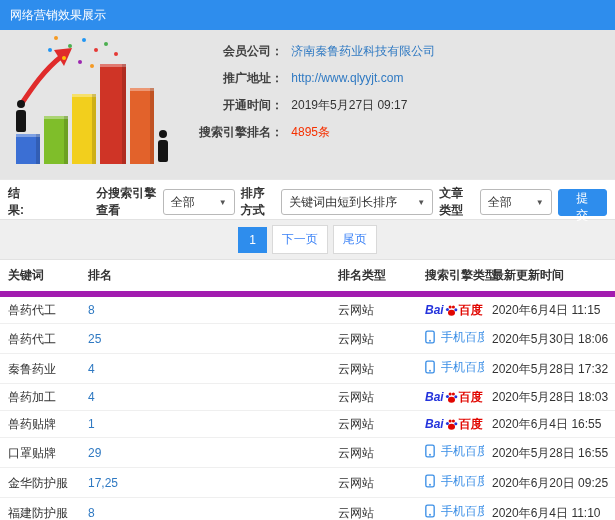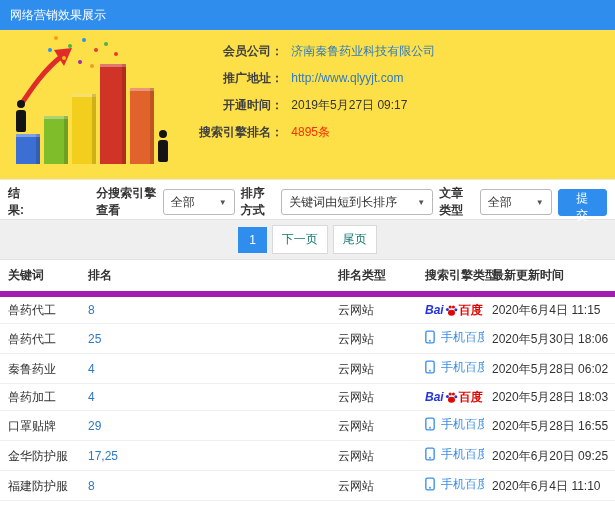--- a/index.html
+++ b/index.html
@@ -9,21 +9,21 @@
     font-size: 12px; color: #333; background: #fff;
   }
 
   
   .title-bar {
     height: 30px; line-height: 30px; padding: 0 10px;
     background: var(--accent, #2e8ded); color: #fff; font-size: 12px;
   }
 
   
-  .info-panel { position: relative; height: 150px; border-bottom: 1px solid #e8e8e8; background: #fde047; }
+  .info-panel { position: relative; height: 150px; border-bottom: 1px solid #e8e8e8; background: #e5e5e5; }
 
   .clipart { position: absolute; left: 6px; top: 4px; width: 172px; height: 142px; }
   .bar { position: absolute; bottom: 12px; box-shadow: inset -4px 0 0 rgba(0,0,0,.15), inset 0 3px 0 rgba(255,255,255,.35); }
   .bar-blue   { left: 10px;  width: 24px; height: 30px;  background: #3b6fd4; }
   .bar-green  { left: 38px;  width: 24px; height: 48px;  background: #7fbe2a; }
   .bar-yellow { left: 66px;  width: 24px; height: 70px;  background: #f2cf1d; }
   .bar-red    { left: 94px;  width: 26px; height: 100px; background: #cf3426; }
   .bar-orange { left: 124px; width: 24px; height: 76px;  background: #e2622b; }
 
   .figure { position: absolute; width: 13px; height: 34px; }
@@ -77,21 +77,21 @@
     border: 1px solid var(--accent, #2e8ded); border-radius: 3px;
     color: #fff; font-size: 12px; cursor: pointer;
   }
 
   
   .pagination-bar {
     height: 40px; background: #efefef; border-bottom: 1px solid #e2e2e2;
     display: flex; align-items: center; justify-content: center; gap: 5px;
   }
   .page-btn {
-    background: #fff; border: 1px solid #d9d9d9; color: #0f766e;
+    background: #fff; border: 1px solid #d9d9d9; color: #3b82f6;
     padding: 5px 9px; font-size: 12px; cursor: pointer;
   }
   .page-current { background: var(--accent, #2e8ded); border: 1px solid var(--accent, #2e8ded); color: #fff; padding: 5px 10px; }
 
   
   table { width: 100%; border-collapse: collapse; table-layout: fixed; }
   th { text-align: left; padding: 7px 8px; font-weight: bold; font-size: 12px; color: #333; border-bottom: 6px solid #a21caf; white-space: nowrap; }
   td { padding: 5px 8px; font-size: 12px; line-height: 16px; border-bottom: 1px solid #efefef; white-space: nowrap; overflow: hidden; }
   .rank-link { color: var(--link, #2f79c2); text-decoration: none; cursor: pointer; }
 
@@ -243,21 +243,21 @@
     <td>
       
       <span class="engine-mobile">
         <svg width="10" height="14" viewBox="0 0 12 16">
           <rect x="1" y="1" width="10" height="14" rx="2" fill="none" stroke="#3a8ee6" stroke-width="1.6"></rect>
           <circle cx="6" cy="12.5" r="1.1" fill="#3a8ee6"></circle>
         </svg>
         <span>手机百度</span>
       </span>
     </td>
-    <td>2020年5月28日 06:02</td>
+    <td>2020年5月28日 17:32</td>
   </tr>
       <tr>
     <td>兽药加工</td>
     <td><a class="rank-link">4</a></td>
     <td>云网站</td>
     <td>
       <span class="engine-baidu">
         <span class="bai">Bai</span>
         <svg width="13" height="13" viewBox="0 0 24 24">
           <ellipse cx="12" cy="16" rx="6.5" ry="5.5" fill="#e10601"></ellipse>
@@ -266,20 +266,40 @@
           <circle cx="15.5" cy="5.5" r="2.8" fill="#e10601"></circle>
           <circle cx="20" cy="10.5" r="2.8" fill="#2534dc"></circle>
         </svg>
         <span class="baidu-chars">百度</span>
       </span>
       
     </td>
     <td>2020年5月28日 18:03</td>
   </tr>
       <tr>
+    <td>兽药贴牌</td>
+    <td><a class="rank-link">1</a></td>
+    <td>云网站</td>
+    <td>
+      <span class="engine-baidu">
+        <span class="bai">Bai</span>
+        <svg width="13" height="13" viewBox="0 0 24 24">
+          <ellipse cx="12" cy="16" rx="6.5" ry="5.5" fill="#e10601"></ellipse>
+          <circle cx="4.5" cy="10" r="2.8" fill="#2534dc"></circle>
+          <circle cx="9.5" cy="5.5" r="2.8" fill="#e10601"></circle>
+          <circle cx="15.5" cy="5.5" r="2.8" fill="#e10601"></circle>
+          <circle cx="20" cy="10.5" r="2.8" fill="#2534dc"></circle>
+        </svg>
+        <span class="baidu-chars">百度</span>
+      </span>
+      
+    </td>
+    <td>2020年6月4日 16:55</td>
+  </tr>
+      <tr>
     <td>口罩贴牌</td>
     <td><a class="rank-link">29</a></td>
     <td>云网站</td>
     <td>
       
       <span class="engine-mobile">
         <svg width="10" height="14" viewBox="0 0 12 16">
           <rect x="1" y="1" width="10" height="14" rx="2" fill="none" stroke="#3a8ee6" stroke-width="1.6"></rect>
           <circle cx="6" cy="12.5" r="1.1" fill="#3a8ee6"></circle>
         </svg>

